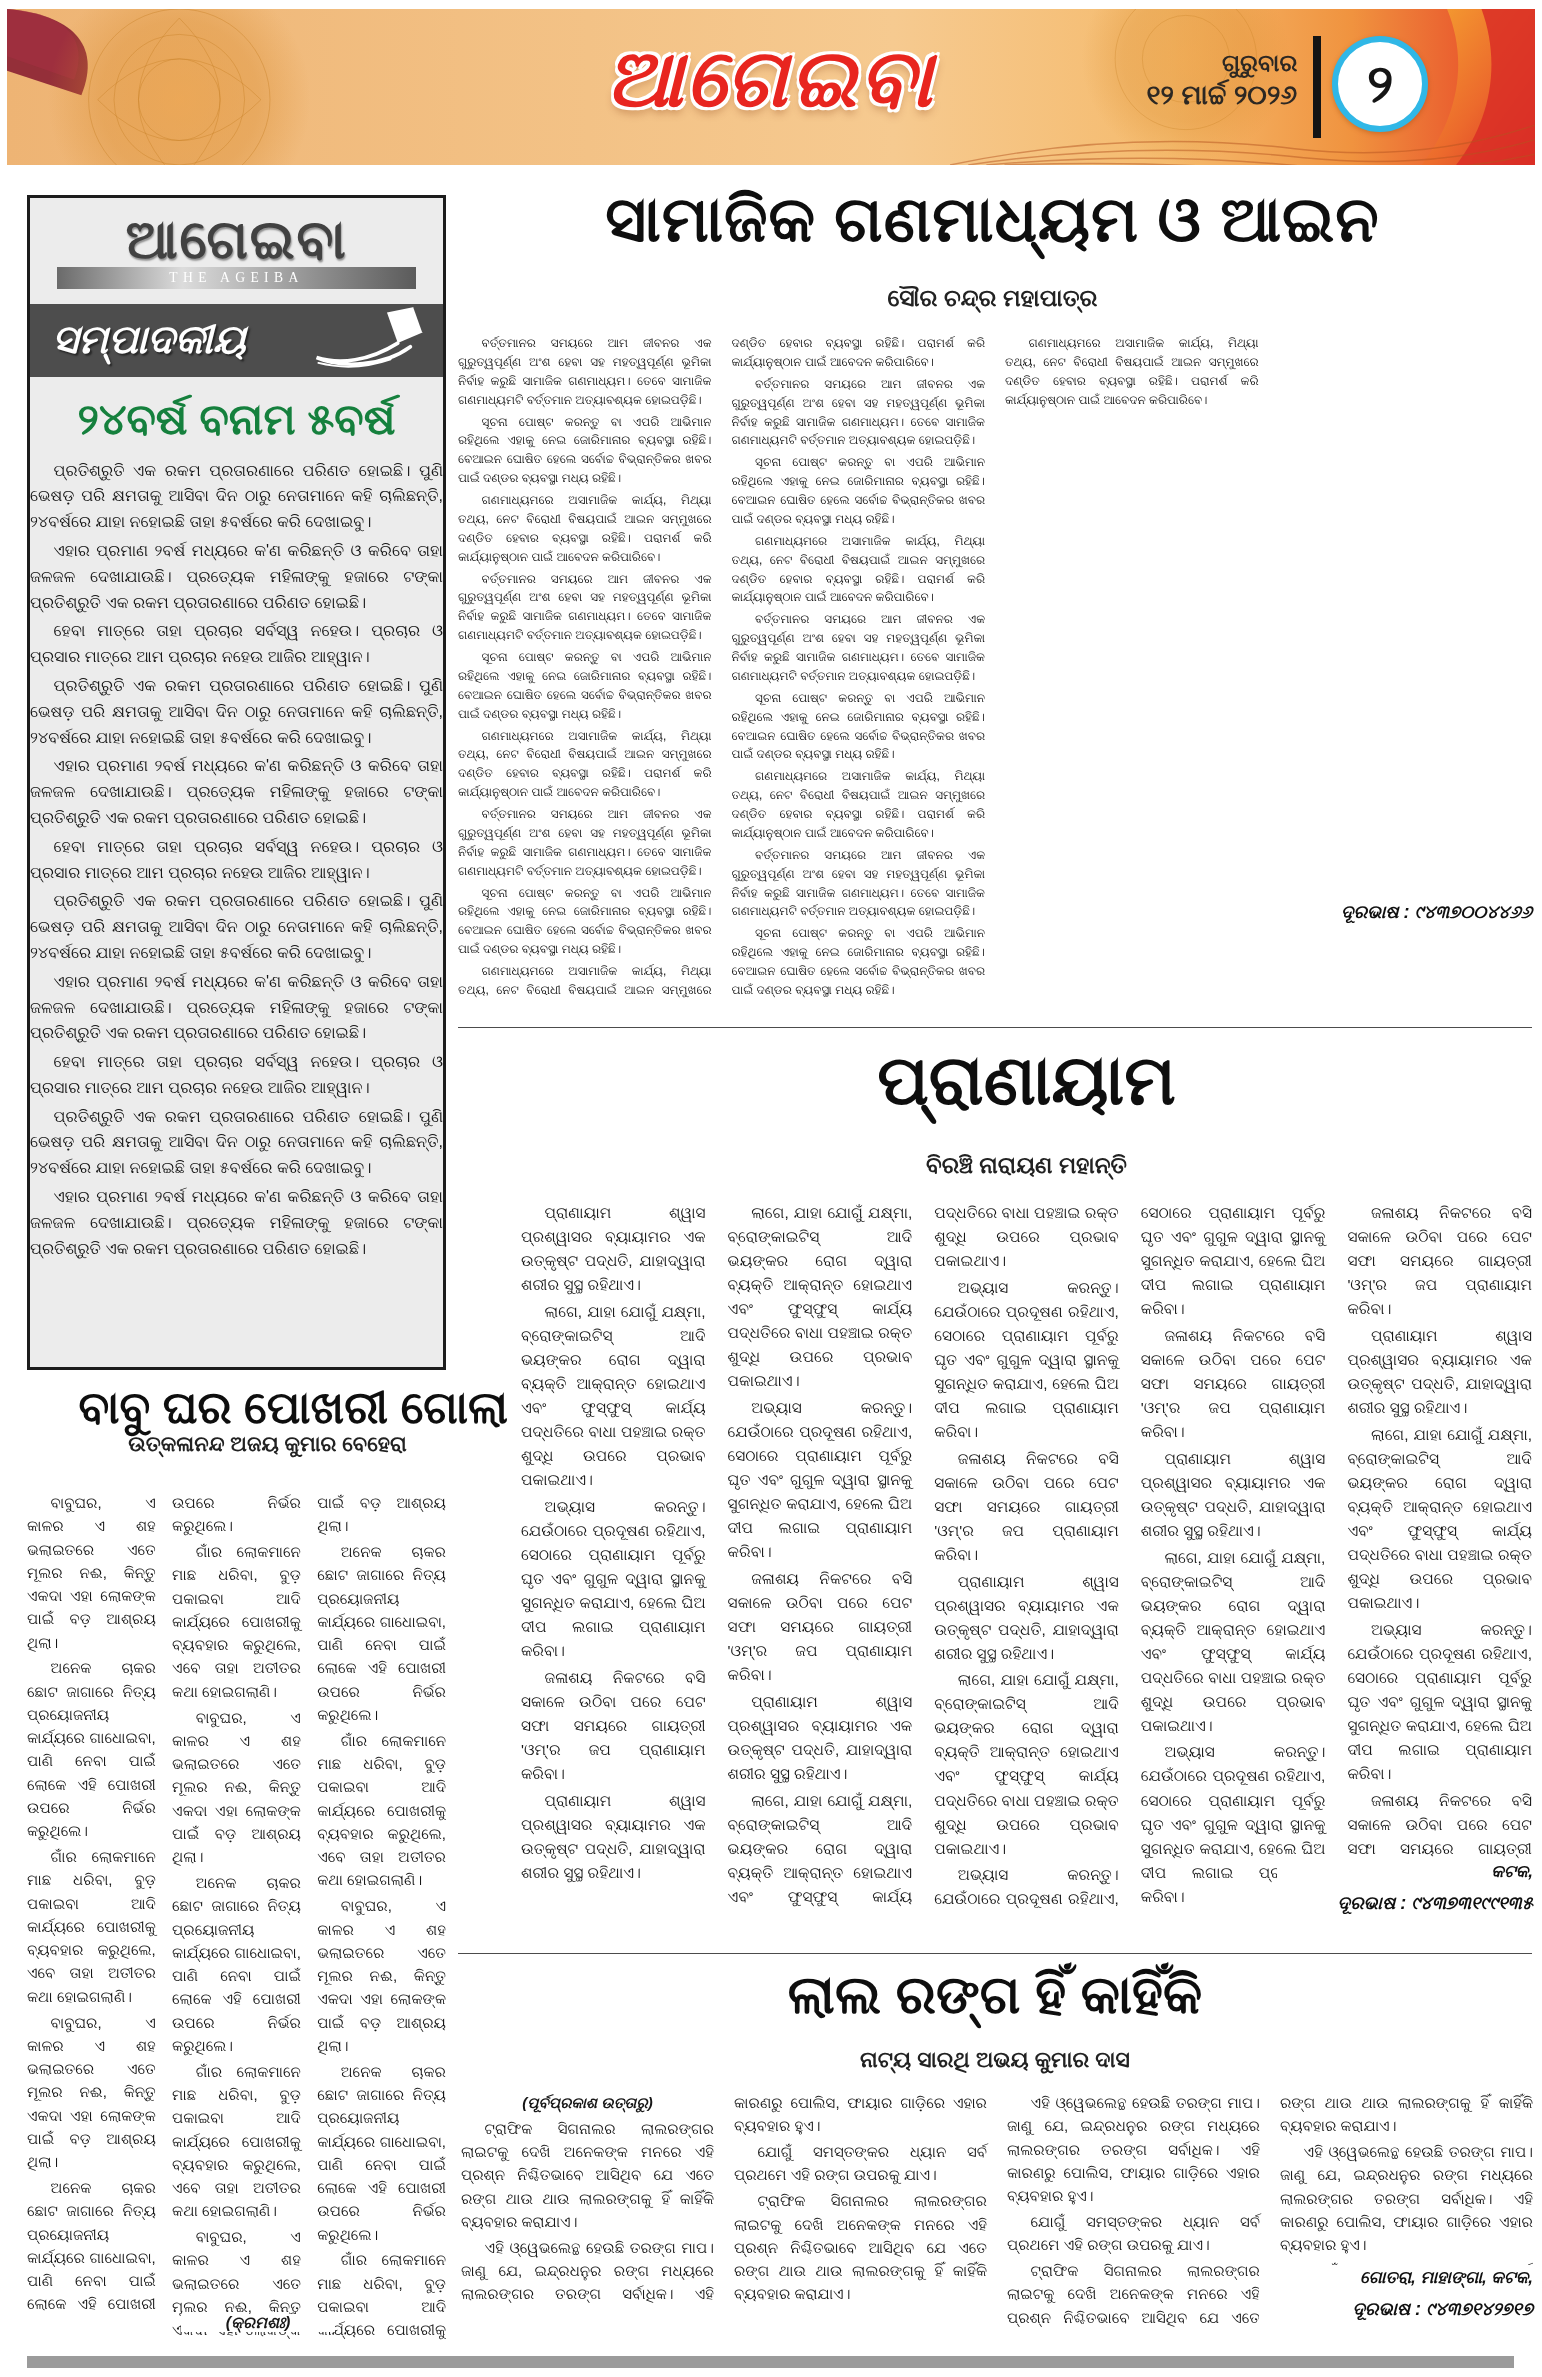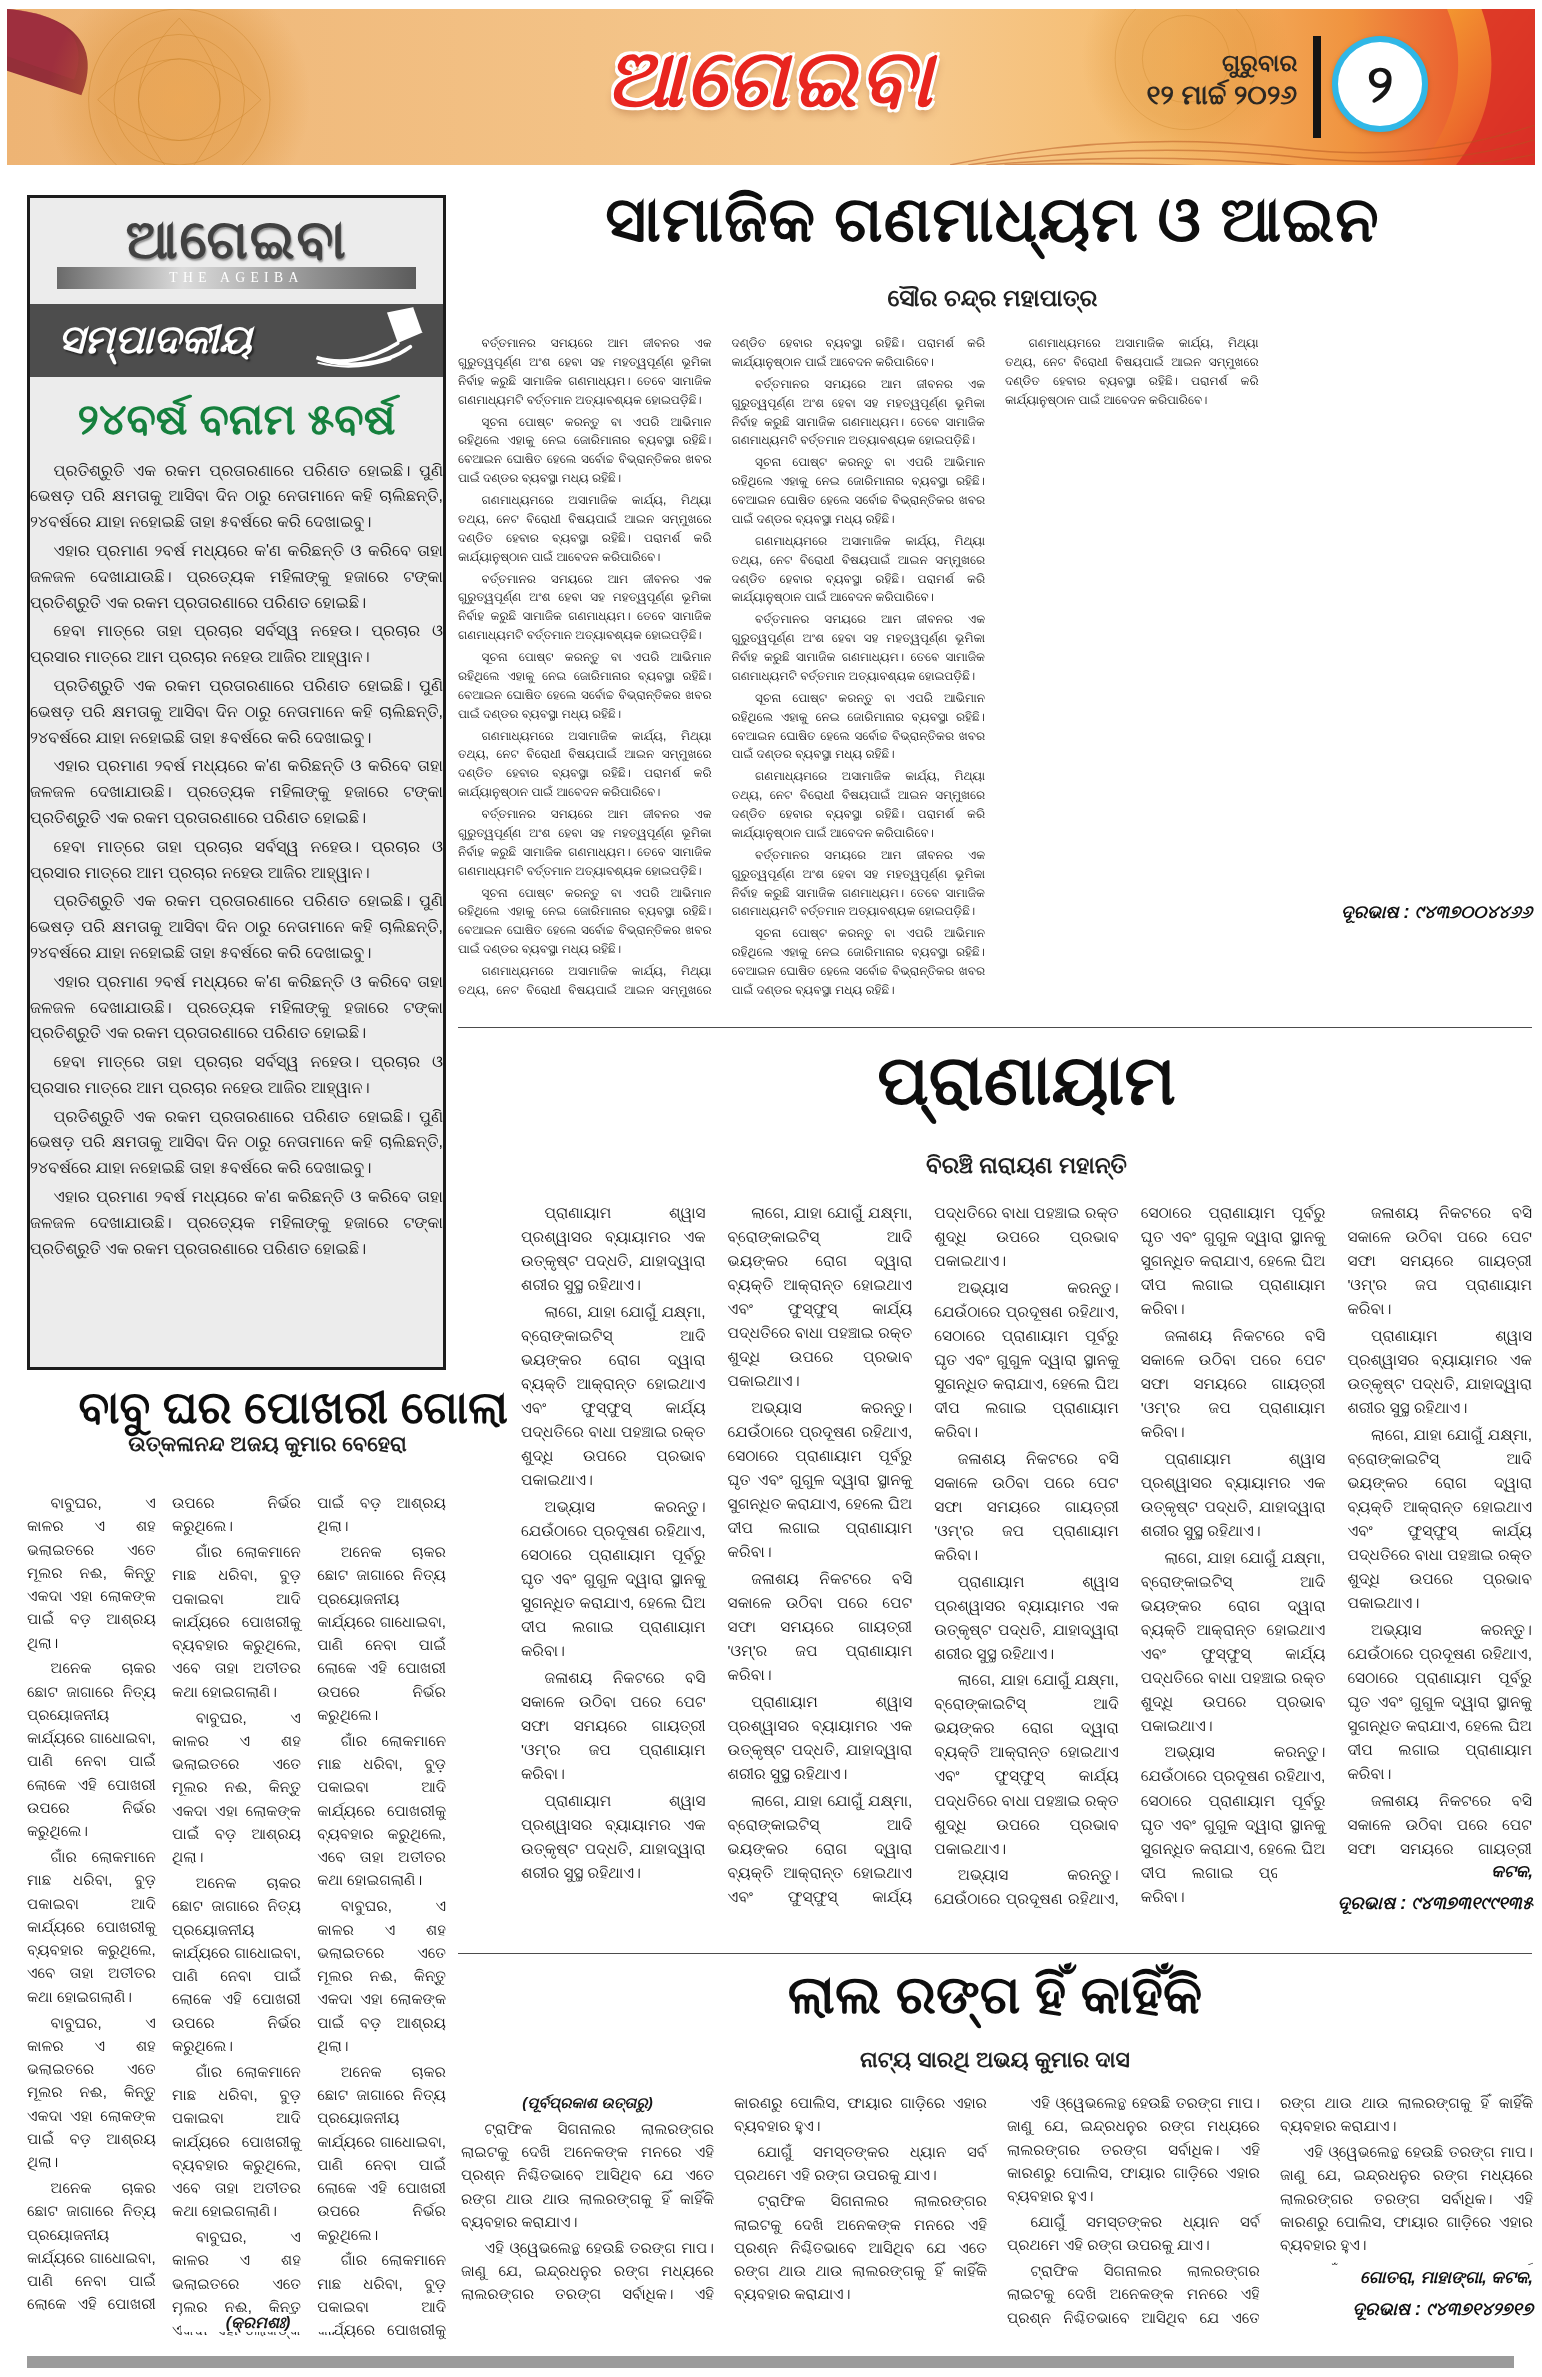--- a/index.html
+++ b/index.html
@@ -35,21 +35,21 @@
     background:#ececec; border:3.6px solid #1c1c1c;
   }
   .ed-logo { padding-top:12.7px; text-align:center; }
   .ed-logo-title { font-size:54px; font-weight:bold; color:#414141; letter-spacing:1.8px;
     text-shadow:0.9px 1.8px 1.8px rgba(0,0,0,.4); line-height:1.05; }
   .ed-logo-bar { margin:0 27px; height:22px;
     background:linear-gradient(90deg,#6a6a6a,#dcdcdc 35%,#909090 72%,#5b5b5b);
     display:flex; align-items:center; justify-content:center; }
   .ed-logo-bar span { font-family:"Liberation Serif", serif; color:#fff; font-size:13.6px; letter-spacing:5.4px; }
   .ed-band { margin-top:14.5px; height:73px; background:#4d4d4d; position:relative;
-    display:flex; align-items:center; padding-left:28px; }
+    display:flex; align-items:center; padding-left:22px; }
   .ed-band-label { color:#fff; font-size:40px; font-weight:bold; font-style:italic;
     text-shadow:1.8px 1.8px 1.8px rgba(0,0,0,.5); }
   .ed-band svg { position:absolute; right:7.3px; top:3.6px; }
   .ed-headline { text-align:center; font-size:43px; font-weight:bold; color:#15803d; margin:18px 3.6px 12.7px; }
   .ed-body { height:861px; overflow:hidden; padding:0 0; font-size:16px; line-height:1.62;
     text-align:justify; color:#121212; }
   .ed-body p, .cols p { text-indent:23.6px; margin-bottom:2.7px; }
   
   .headline { position:absolute; text-align:center; font-weight:bold; color:#0e0e0e; }
   .byline { position:absolute; text-align:center; font-weight:bold; color:#222; }

